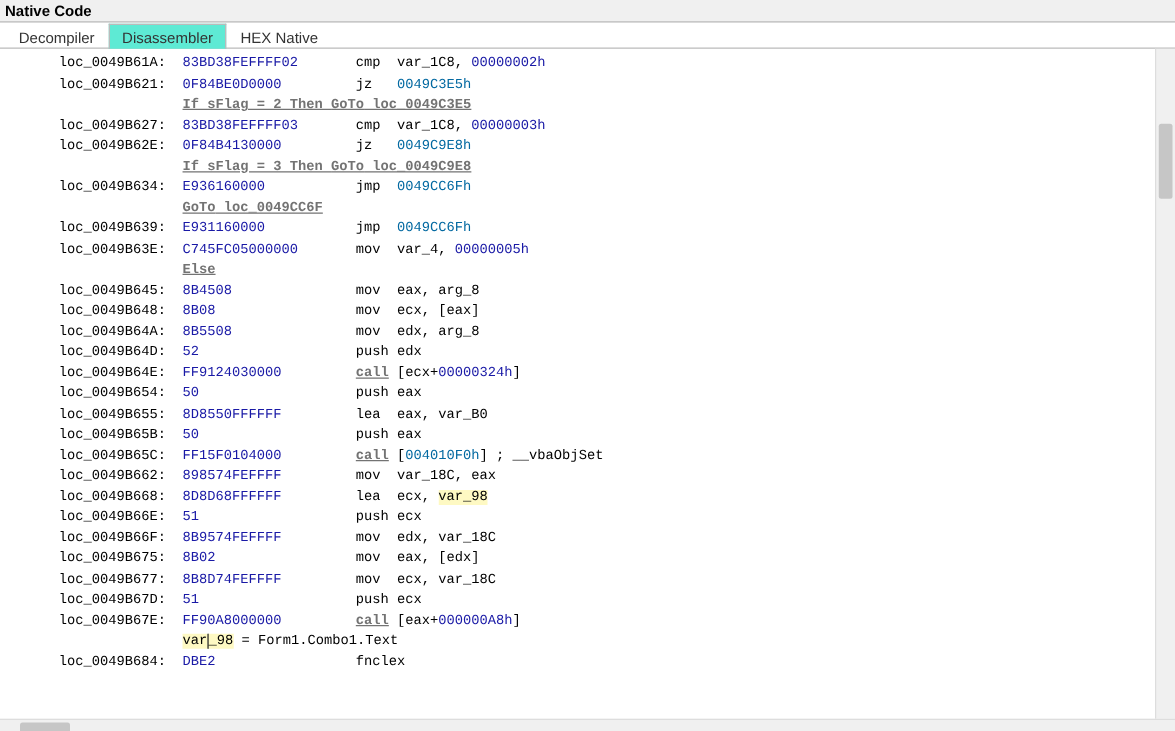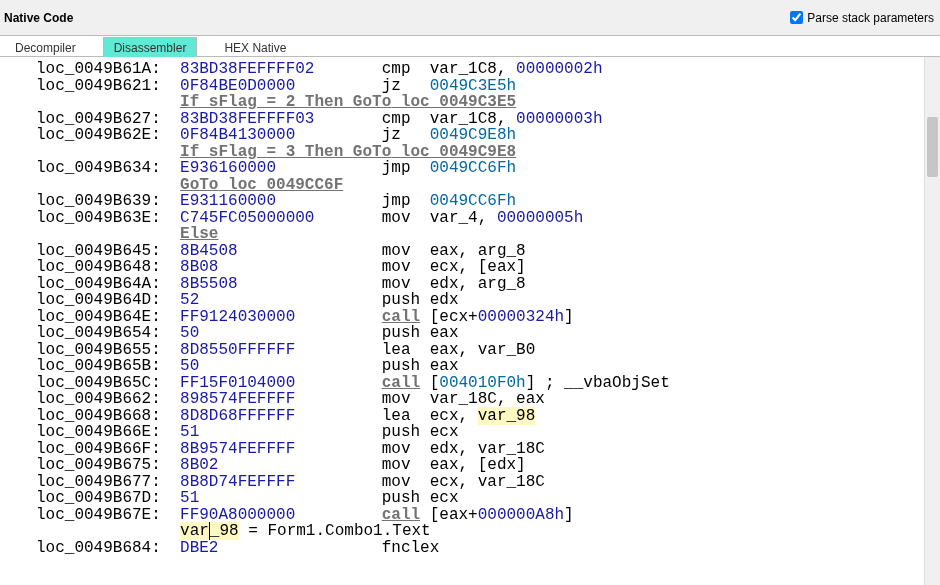--- a/index.html
+++ b/index.html
@@ -11,37 +11,37 @@
     color: #000;
     width: 940px;
     overflow: hidden;
   }
   .header {
     display: flex;
     align-items: center;
     background: #f0f0f0;
     border-bottom: 1px solid #bbb;
     padding: 3px 6px 3px 4px;
-    height: 36px;
+    height: 18px;
   }
   .title {
     font-weight: bold;
     flex: 1;
   }
   .chk {
     display: flex;
     align-items: center;
     margin-left: 20px;
   }
   .chk input { margin-right: 4px; }
   .tabs {
     display: flex;
     border-bottom: 1px solid #bbb;
     padding-left: 4px;
-    gap: 16px;
+    gap: 0;
   }
   .tab {
     padding: 3px 10px 2px;
     border: 1px solid transparent;
     border-bottom: none;
     color: #333;
     cursor: pointer;
     position: relative;
     top: 1px;
   }
@@ -49,24 +49,24 @@
     border-color: #bbb;
     background: #5eead4;
   }
   .viewport {
     position: relative;
     height: 536px;
     display: flex;
   }
   .code {
     font-family: Consolas, "Courier New", monospace;
-    font-size: 16px;
+    font-size: 11px;
     line-height: 16.5px;
     white-space: pre;
-    padding: 4px 0 4px 36px;
+    padding: 4px 0 4px 47px;
     flex: 1;
     overflow: hidden;
   }
   .ln { display: block; }
   .addr { color: #000; }
   .hex { color: #1919a6; }
   .kw  { color: #737373; font-weight: bold; text-decoration: underline; }
   .num { color: #1919a6; }
   .ref { color: #0369a1; }
   .hl  { background: #fef9c3; }
@@ -96,24 +96,20 @@
     left: 16px; width: 40px;
     background: #c6c6c6;
     border-radius: 2px;
   }
 </style>
 </head>
 <body>
 
 <div class="header">
   <div class="title">Native Code</div>
-  <label class="chk">
-    <input type="checkbox" checked="" style="">
-    <span>Parse stack parameters</span>
-  </label>
 </div>
 
 <div class="tabs">
   <div class="tab">Decompiler</div>
   <div class="tab active">Disassembler</div>
   <div class="tab">HEX Native</div>
 </div>
 
 <div class="viewport">
   <div class="code" id="code"><span class="ln"><span class="addr">loc_0049B61A:  </span><span class="hex">83BD38FEFFFF02       </span>cmp  var_1C8, <span class="num">00000002h</span></span><span class="ln"><span class="addr">loc_0049B621:  </span><span class="hex">0F84BE0D0000         </span>jz   <span class="ref">0049C3E5h</span></span><span class="ln">               <span class="kw">If sFlag = 2 Then </span><span class="kw">GoTo</span><span class="kw"> loc_0049C3E5</span></span><span class="ln"><span class="addr">loc_0049B627:  </span><span class="hex">83BD38FEFFFF03       </span>cmp  var_1C8, <span class="num">00000003h</span></span><span class="ln"><span class="addr">loc_0049B62E:  </span><span class="hex">0F84B4130000         </span>jz   <span class="ref">0049C9E8h</span></span><span class="ln">               <span class="kw">If sFlag = 3 Then </span><span class="kw">GoTo</span><span class="kw"> loc_0049C9E8</span></span><span class="ln"><span class="addr">loc_0049B634:  </span><span class="hex">E936160000           </span>jmp  <span class="ref">0049CC6Fh</span></span><span class="ln">               <span class="kw">GoTo</span><span class="kw"> loc_0049CC6F</span></span><span class="ln"><span class="addr">loc_0049B639:  </span><span class="hex">E931160000           </span>jmp  <span class="ref">0049CC6Fh</span></span><span class="ln"><span class="addr">loc_0049B63E:  </span><span class="hex">C745FC05000000       </span>mov  var_4, <span class="num">00000005h</span></span><span class="ln">               <span class="kw">Else</span></span><span class="ln"><span class="addr">loc_0049B645:  </span><span class="hex">8B4508               </span>mov  eax, arg_8</span><span class="ln"><span class="addr">loc_0049B648:  </span><span class="hex">8B08                 </span>mov  ecx, [eax]</span><span class="ln"><span class="addr">loc_0049B64A:  </span><span class="hex">8B5508               </span>mov  edx, arg_8</span><span class="ln"><span class="addr">loc_0049B64D:  </span><span class="hex">52                   </span>push edx</span><span class="ln"><span class="addr">loc_0049B64E:  </span><span class="hex">FF9124030000         </span><span class="kw">call</span> [ecx+<span class="num">00000324h</span>]</span><span class="ln"><span class="addr">loc_0049B654:  </span><span class="hex">50                   </span>push eax</span><span class="ln"><span class="addr">loc_0049B655:  </span><span class="hex">8D8550FFFFFF         </span>lea  eax, var_B0</span><span class="ln"><span class="addr">loc_0049B65B:  </span><span class="hex">50                   </span>push eax</span><span class="ln"><span class="addr">loc_0049B65C:  </span><span class="hex">FF15F0104000         </span><span class="kw">call</span> [<span class="ref">004010F0h</span>] ; __vbaObjSet</span><span class="ln"><span class="addr">loc_0049B662:  </span><span class="hex">898574FEFFFF         </span>mov  var_18C, eax</span><span class="ln"><span class="addr">loc_0049B668:  </span><span class="hex">8D8D68FFFFFF         </span>lea  ecx, <span class="hl">var_98</span></span><span class="ln"><span class="addr">loc_0049B66E:  </span><span class="hex">51                   </span>push ecx</span><span class="ln"><span class="addr">loc_0049B66F:  </span><span class="hex">8B9574FEFFFF         </span>mov  edx, var_18C</span><span class="ln"><span class="addr">loc_0049B675:  </span><span class="hex">8B02                 </span>mov  eax, [edx]</span><span class="ln"><span class="addr">loc_0049B677:  </span><span class="hex">8B8D74FEFFFF         </span>mov  ecx, var_18C</span><span class="ln"><span class="addr">loc_0049B67D:  </span><span class="hex">51                   </span>push ecx</span><span class="ln"><span class="addr">loc_0049B67E:  </span><span class="hex">FF90A8000000         </span><span class="kw">call</span> [eax+<span class="num">000000A8h</span>]</span><span class="ln">               <span class="hl">var</span><span class="hl cursor"></span><span class="hl">_98</span> = Form1.Combo1.Text</span><span class="ln"><span class="addr">loc_0049B684:  </span><span class="hex">DBE2                 </span>fnclex</span></div>

